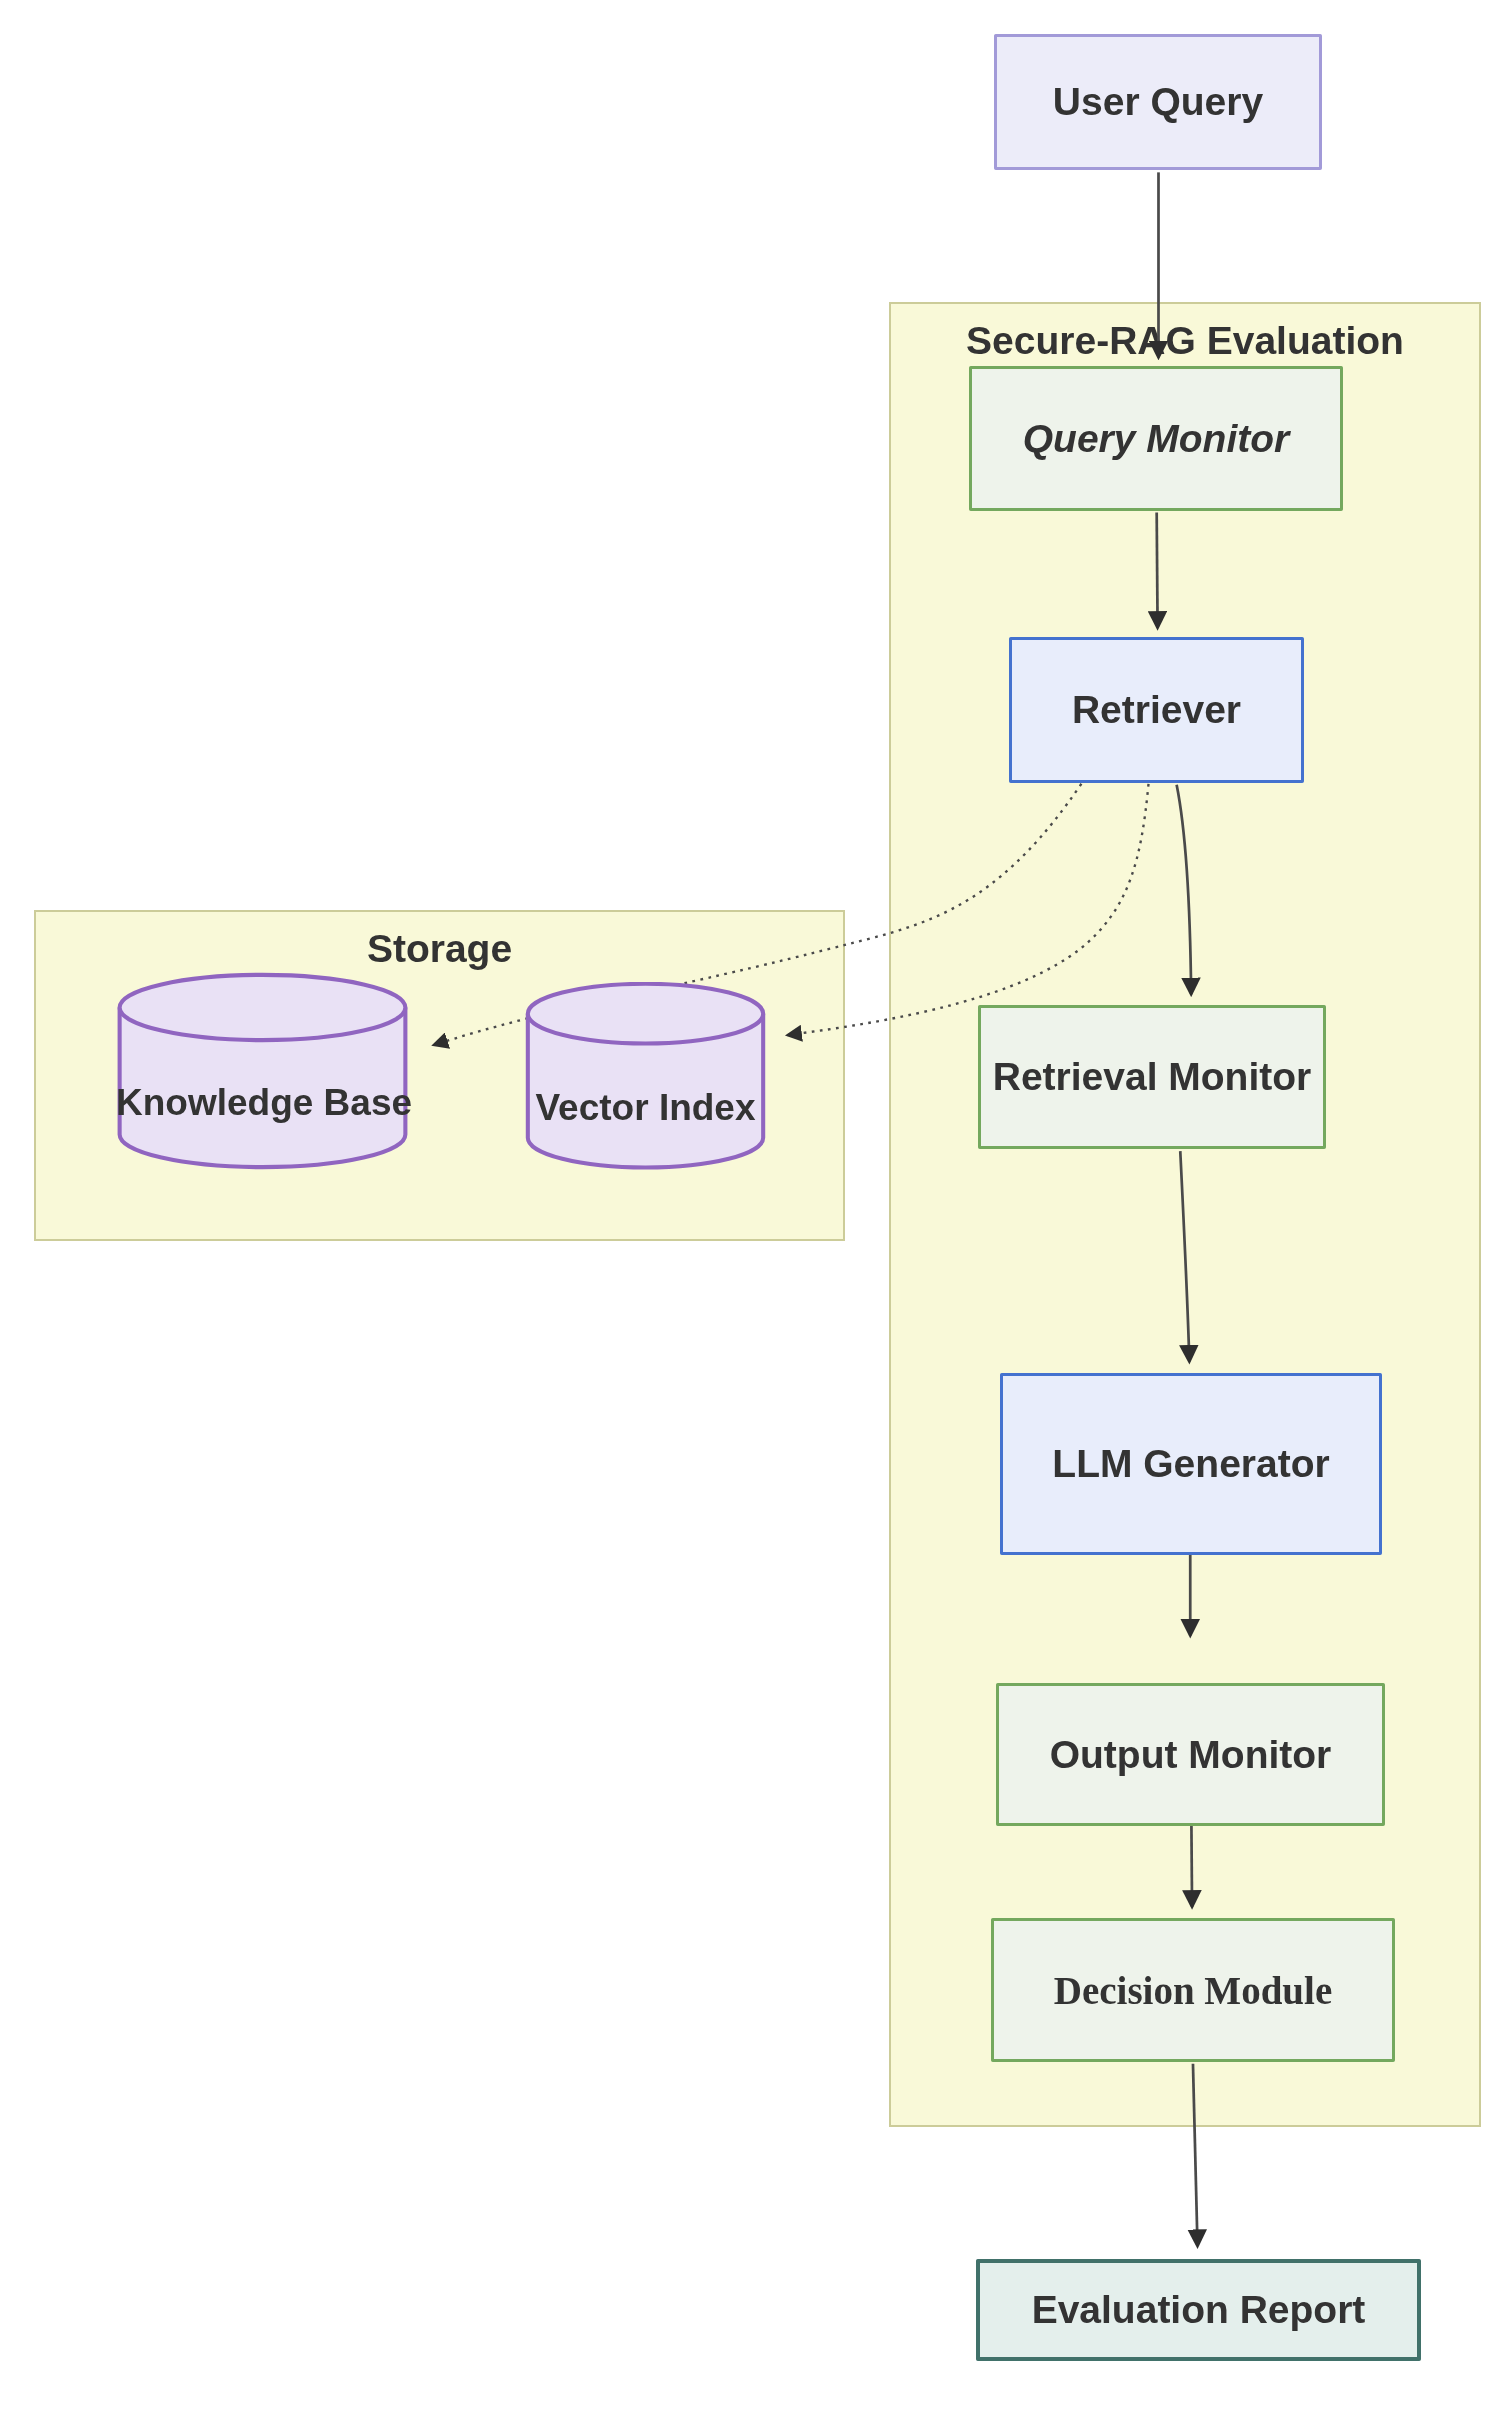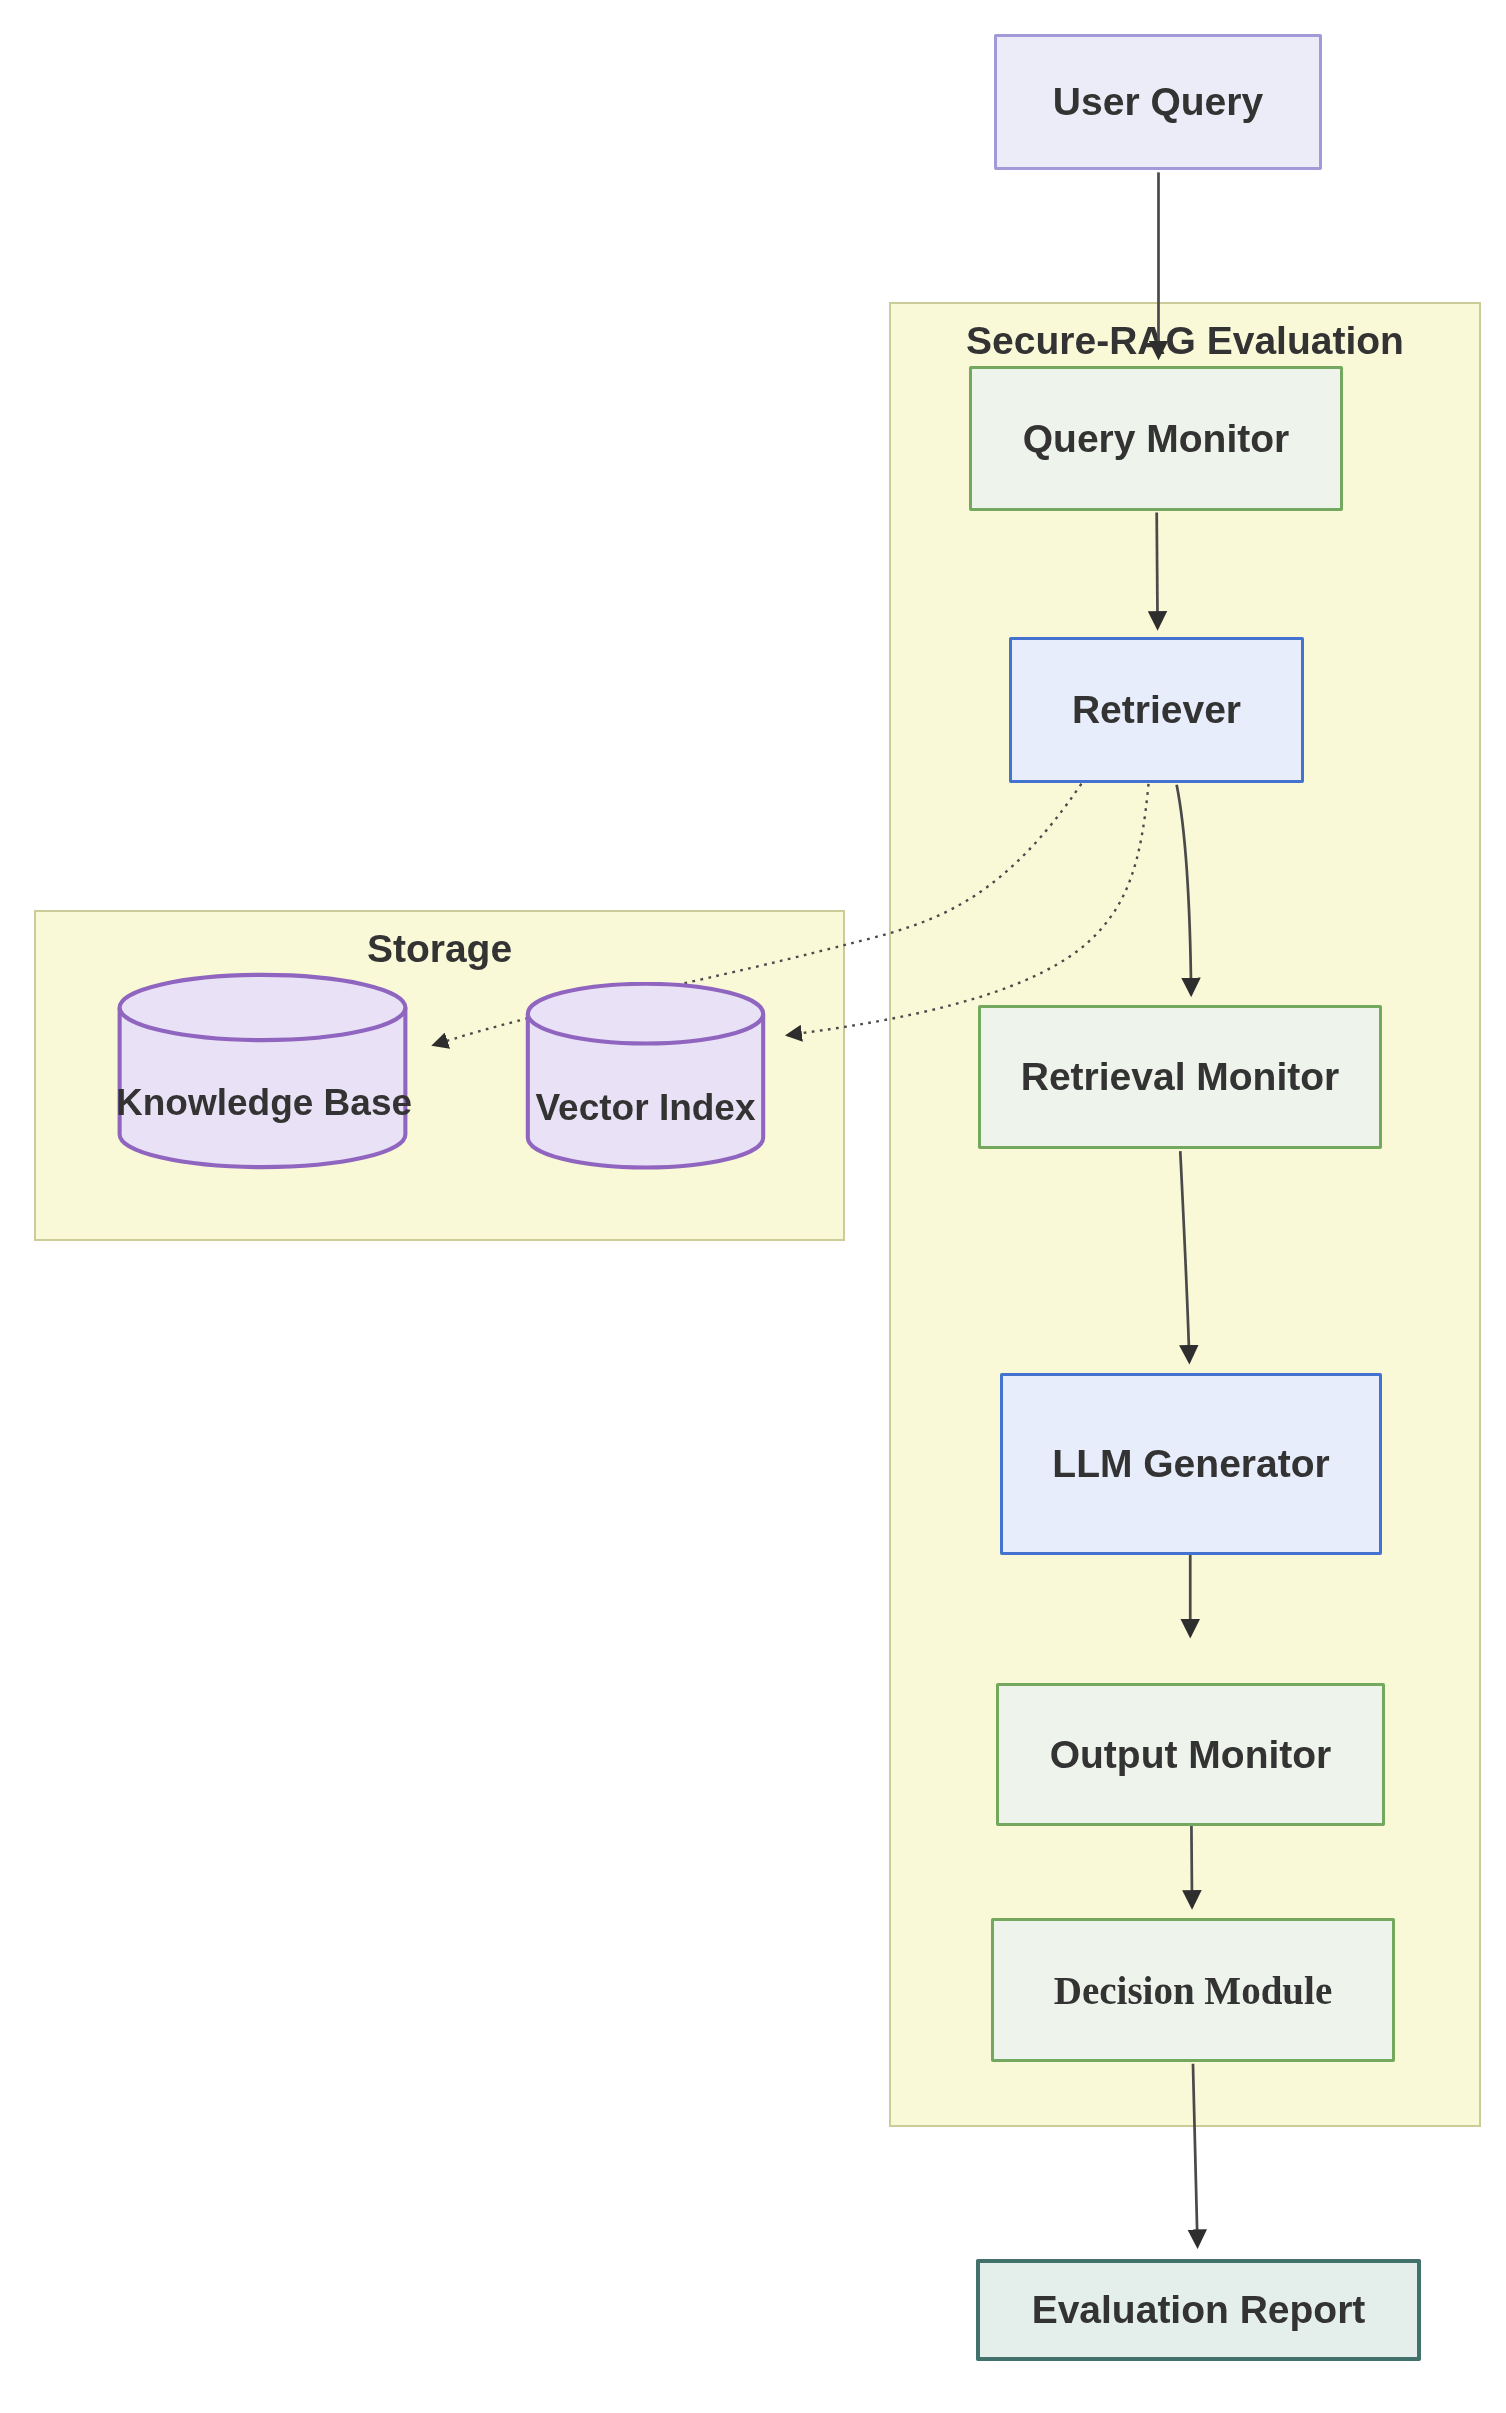--- a/index.html
+++ b/index.html
@@ -62,29 +62,29 @@
     <path d="M1301,1269 C1305,1350 1309,1430 1311,1501" fill="none" stroke="#4a4a4a" stroke-width="3" marker-end="url(#arrow)"></path>
     <path d="M1312,1675 L1312,1803" fill="none" stroke="#4a4a4a" stroke-width="3" marker-end="url(#arrow)"></path>
     <path d="M1313,1975 L1314,2102" fill="none" stroke="#4a4a4a" stroke-width="3" marker-end="url(#arrow)"></path>
     <path d="M1315,2275 C1317,2350 1319,2420 1320,2476" fill="none" stroke="#4a4a4a" stroke-width="3" marker-end="url(#arrow)"></path>
   </svg>
 
   <div class="node node-lavender" style="left:994px;top:34px;width:328px;height:136px;text-align:center;">
     <span>User Query</span>
   </div>
 
-  <div class="node node-green" style="left:969px;top:366px;width:374px;height:145px;">
+  <div class="node node-green" style="left:969px;top:366px;width:374px;height:145px;font-style:italic;">
     <span>Query Monitor</span>
   </div>
 
   <div class="node node-blue" style="left:1009px;top:637px;width:295px;height:146px;">
     <span>Retriever</span>
   </div>
 
-  <div class="node node-green" style="left:978px;top:1005px;width:404px;height:144px;">
+  <div class="node node-green" style="left:978px;top:1005px;width:348px;height:144px;">
     <span>Retrieval Monitor</span>
   </div>
 
   <div class="node node-blue" style="left:1000px;top:1373px;width:382px;height:182px;">
     <span>LLM Generator</span>
   </div>
 
   <div class="node node-green" style="left:996px;top:1683px;width:389px;height:143px;">
     <span>Output Monitor</span>
   </div>

